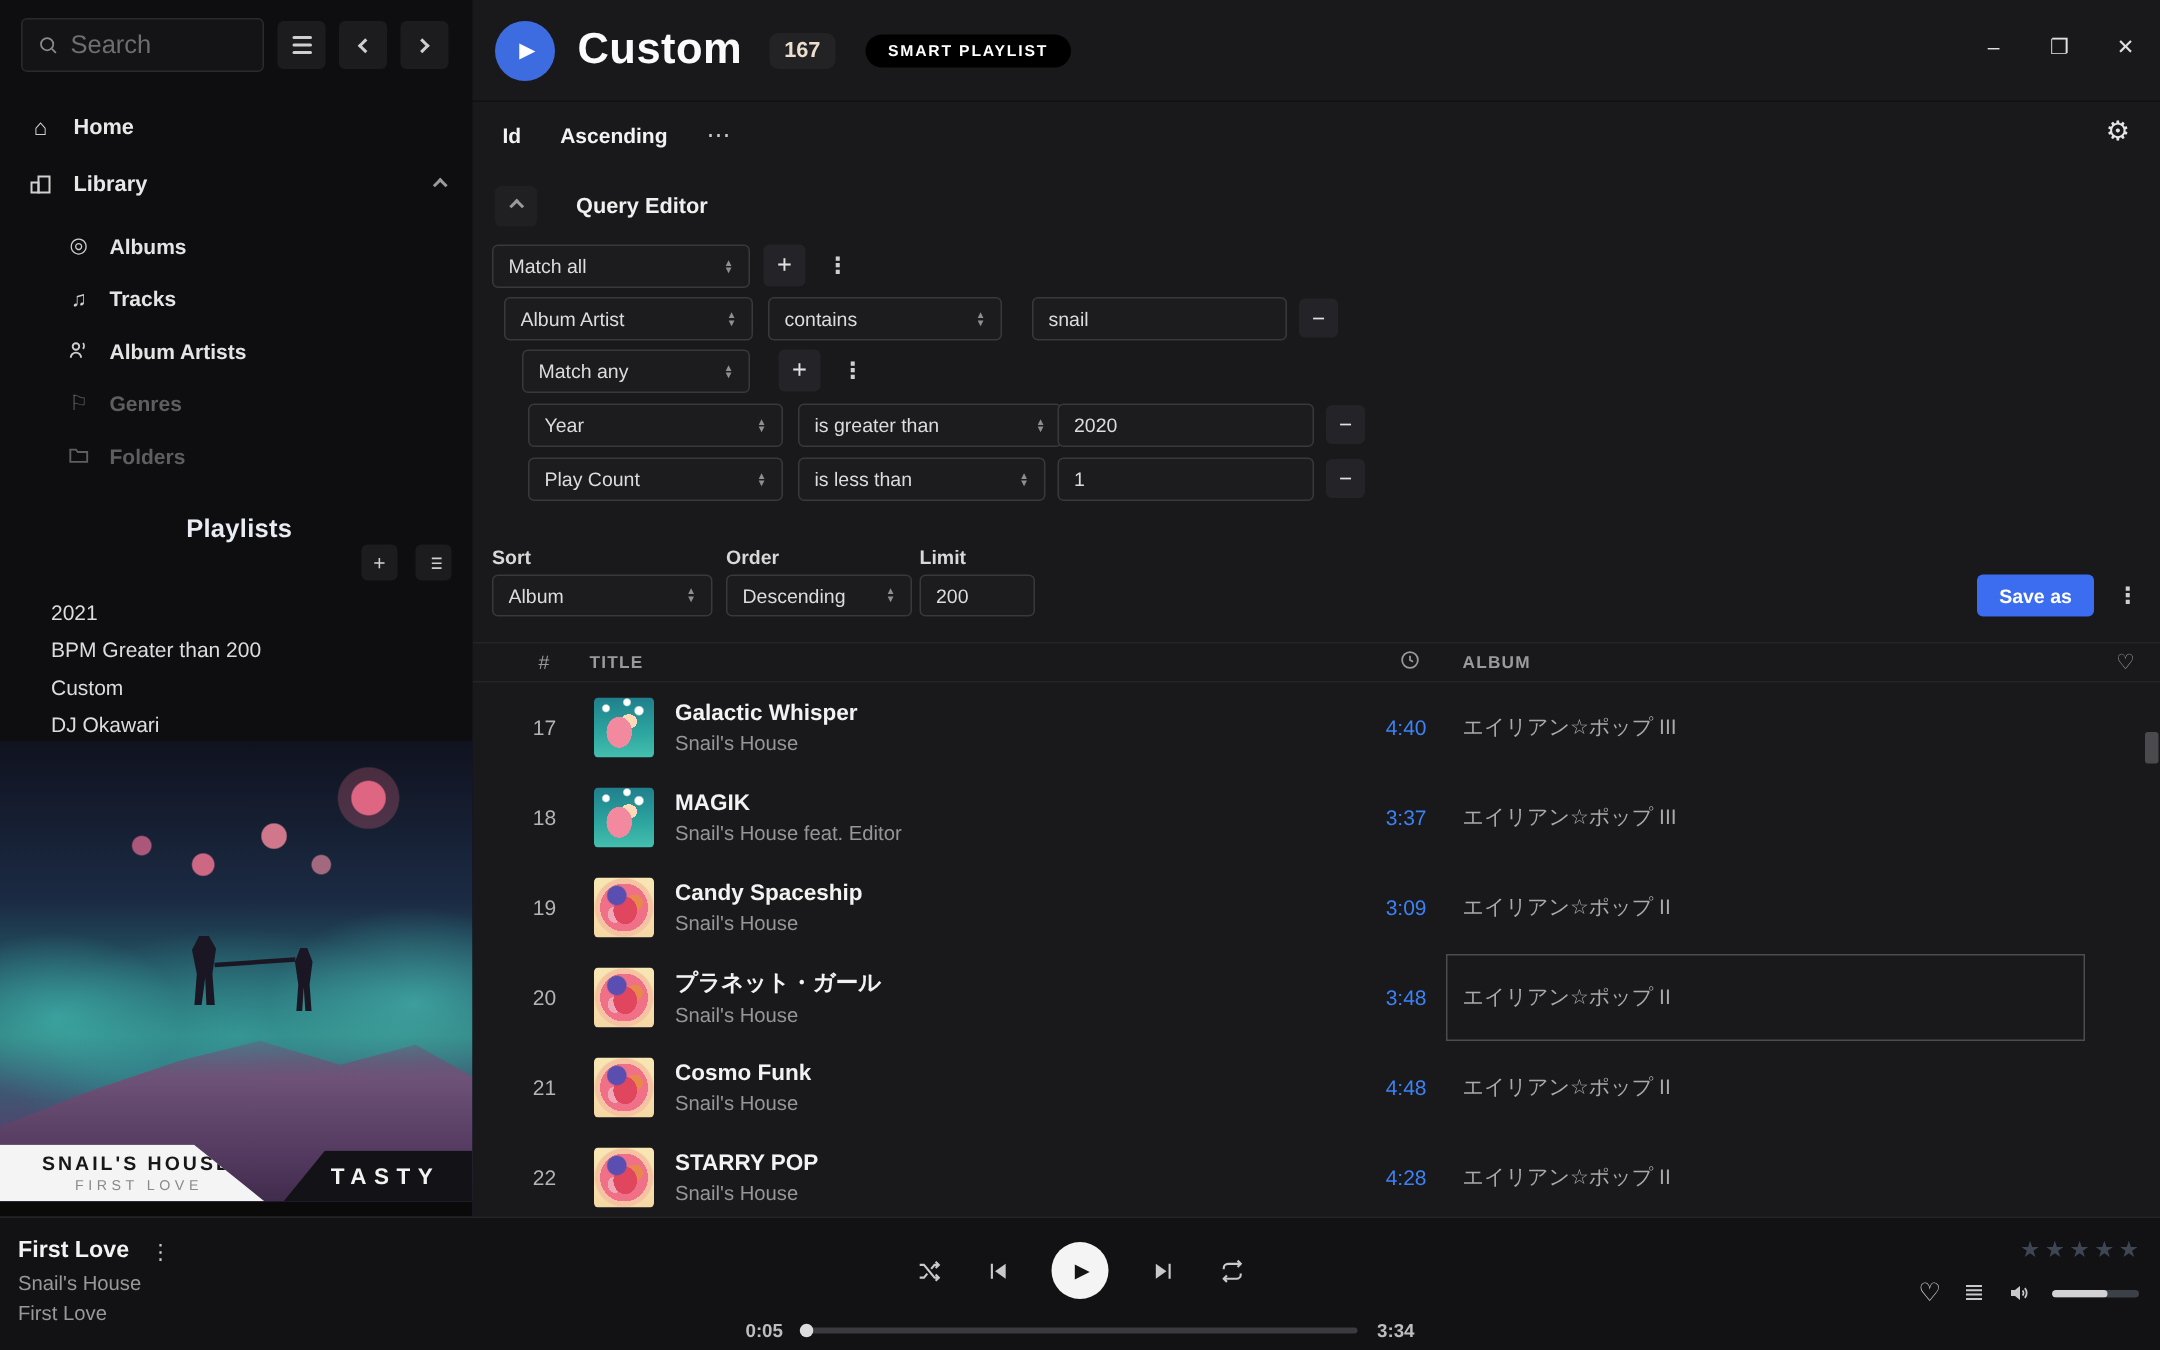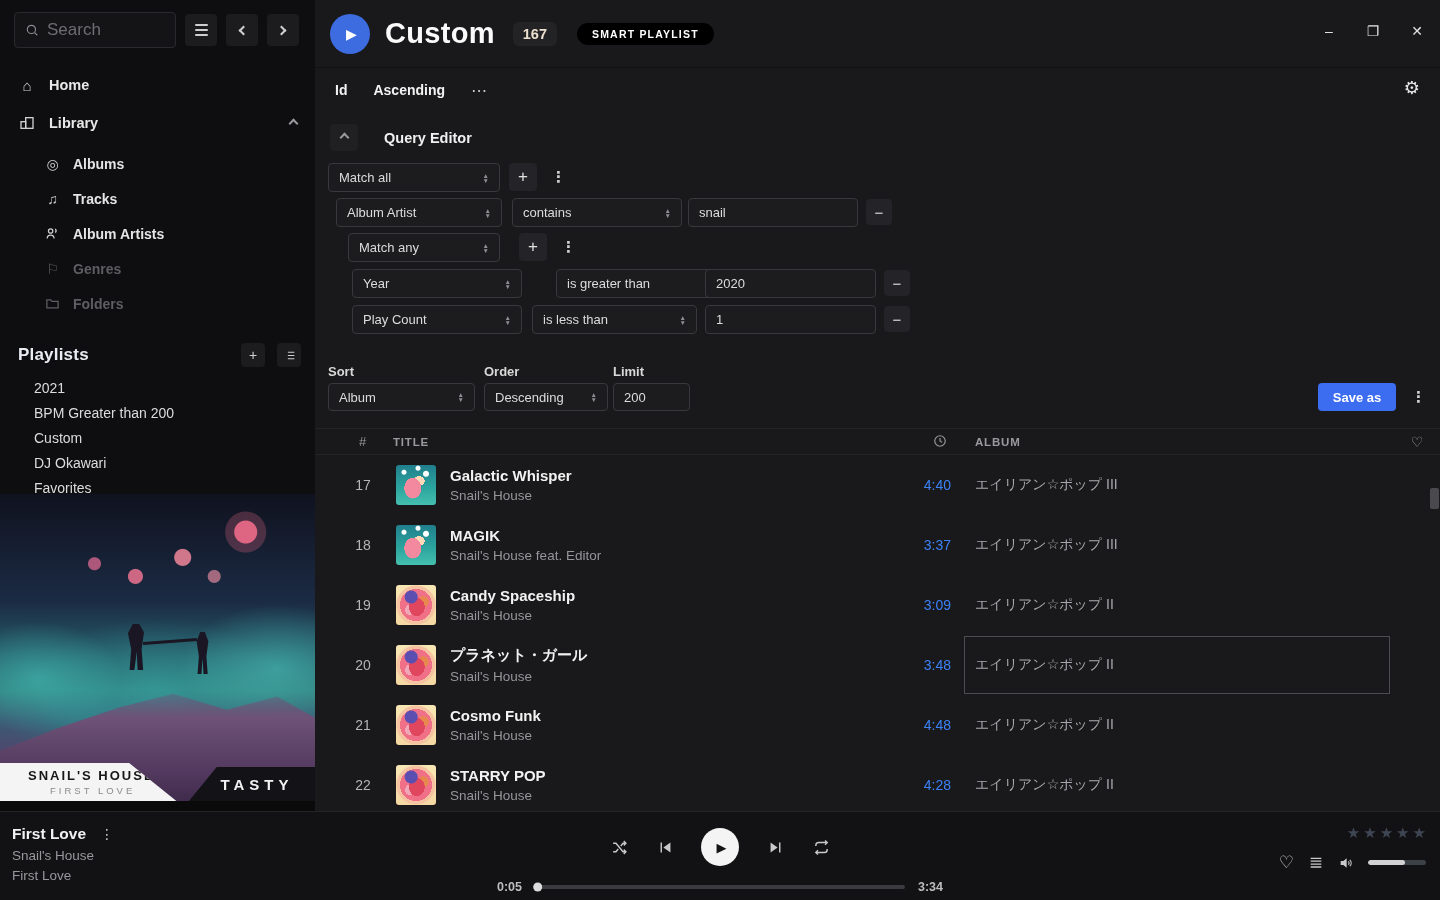--- a/index.html
+++ b/index.html
@@ -28,21 +28,21 @@
   .nav-item { display:flex; align-items:center; height:38px; padding:0 18px; gap:13px; color:#e8e8e8;
     font-size:14.5px; font-weight:700; cursor:pointer; position:relative; }
   .nav-item .nicon { width:18px; display:flex; justify-content:center; color:#d0d0d0; font-size:15px; }
   .nav-item .spread { margin-left:auto; }
   .nav-sub { padding:4px 0 2px 0; }
   .nav-child { display:flex; align-items:center; height:35px; padding:0 18px 0 44px; gap:12px; color:#e4e4e4;
     font-size:14px; font-weight:700; cursor:pointer; }
   .nav-child .nicon { width:17px; display:flex; justify-content:center; color:#cfcfcf; font-size:14px; }
   .nav-child.dim, .nav-child.dim .nicon { color:#5e5e62; }
 
-  .pl-head { display:flex; align-items:center; margin:20px 14px 6px 18px; }
+  .pl-head { display:flex; align-items:center; margin:20px 14px 6px 18px;flex-direction:column; }
   .pl-title { color:#eef; font-size:17px; font-weight:800; letter-spacing:.2px; color:#e9ecf2; }
   .pl-actions { margin-left:auto; display:flex; gap:12px; }
   .pl-btn { width:24px; height:24px; background:#1c1c1f; border-radius:4px; display:flex; align-items:center;
     justify-content:center; color:#cfcfcf; font-size:14px; cursor:pointer; }
   .pl-btn svg { width:13px; height:13px; }
   .pl-list { padding:2px 16px; }
   .pl-item { height:25px; display:flex; align-items:center; padding:0 18px; color:#dcdcde; font-size:14px; cursor:pointer; }
 
   
   .artwork { position:absolute; left:0; top:494px; width:315px; height:317px; overflow:hidden; background:#141626; }
@@ -335,21 +335,21 @@
     </div>
     <div class="qbtn" style="left:194px; top:163px; width:28px; height:28px; font-size:17px;">
         <span>+</span>
       </div>
     <div class="dots-v" style="left:236px; top:168px;">⋮</div>
 
     <div class="select" style="left:21px; top:198px; width:166px;">
       <span class="lbl">Album Artist</span>
         <span class="caret"></span>
     </div>
-    <div class="select" style="left:197px; top:198px; width:170px;">
+    <div class="select" style="left:197px; top:198px; width:156px;">
       <span class="lbl">contains</span>
         <span class="caret"></span>
     </div>
     <div class="tinput" style="left:373px; top:198px; width:170px;">
       <input type="text" value="snail" style="">
     </div>
     <div class="qbtn" style="left:551px; top:199px; width:26px; height:26px; font-size:15px;">
         <span>−</span>
       </div>
 
@@ -359,21 +359,21 @@
     </div>
     <div class="qbtn" style="left:204px; top:233px; width:28px; height:28px; font-size:17px;">
         <span>+</span>
       </div>
     <div class="dots-v" style="left:246px; top:238px;">⋮</div>
 
     <div class="select" style="left:37px; top:269px; width:170px;">
       <span class="lbl">Year</span>
         <span class="caret"></span>
     </div>
-    <div class="select" style="left:217px; top:269px; width:176px;margin-left:24px;">
+    <div class="select" style="left:217px; top:269px; width:176px;">
       <span class="lbl">is greater than</span>
         <span class="caret"></span>
     </div>
     <div class="tinput" style="left:390px; top:269px; width:171px;">
       <input type="text" value="2020" style="">
     </div>
     <div class="qbtn" style="left:569px; top:270px; width:26px; height:26px; font-size:15px;">
         <span>−</span>
       </div>
 

